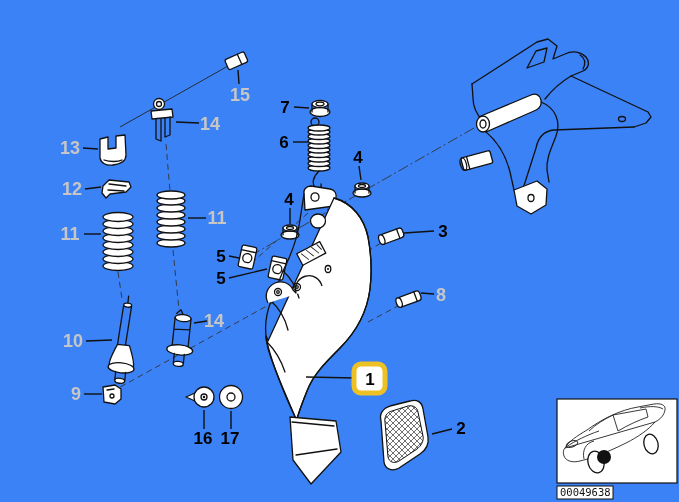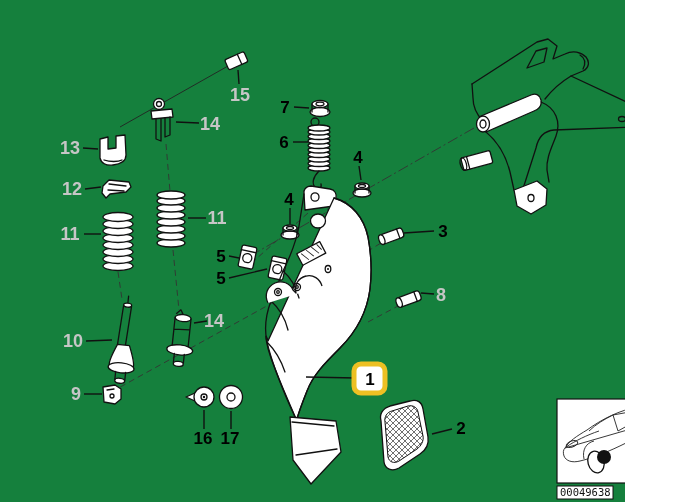--- a/index.html
+++ b/index.html
@@ -1,19 +1,19 @@
 <!DOCTYPE html>
 <html><head>
 <meta charset="utf-8">
 <style>
   html,body{margin:0;padding:0;background:#fff;}
   .stage{
     position:relative;
-    width:625px;height:502px;
-    background:#15803d;
+    width:679px;height:502px;
+    background:#3b82f6;
     font-family:"Liberation Sans", sans-serif;
     overflow:hidden;
   }
   svg{display:block;}
   text{font-family:"Liberation Sans", sans-serif;font-weight:bold;}
   .lbl-muted{fill:#c6c6c6;font-size:18px;}
   .lbl-solid{fill:#000000;font-size:17px;}
   .lbl-code{font-family:"DejaVu Sans Mono", monospace;font-weight:normal;font-size:10.5px;fill:#111;}
   .ln{stroke:#111;stroke-width:1.3;fill:none;stroke-linecap:round;stroke-linejoin:round;}
   .ln-thin{stroke:#222;stroke-width:0.9;fill:none;}

